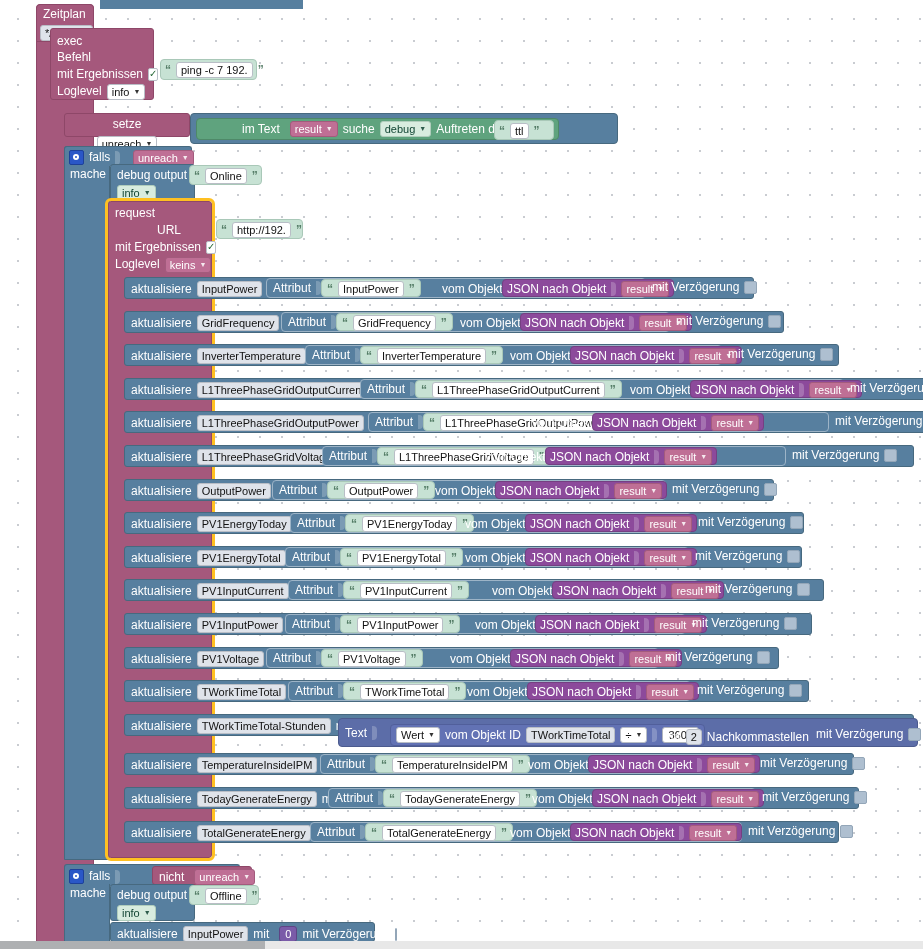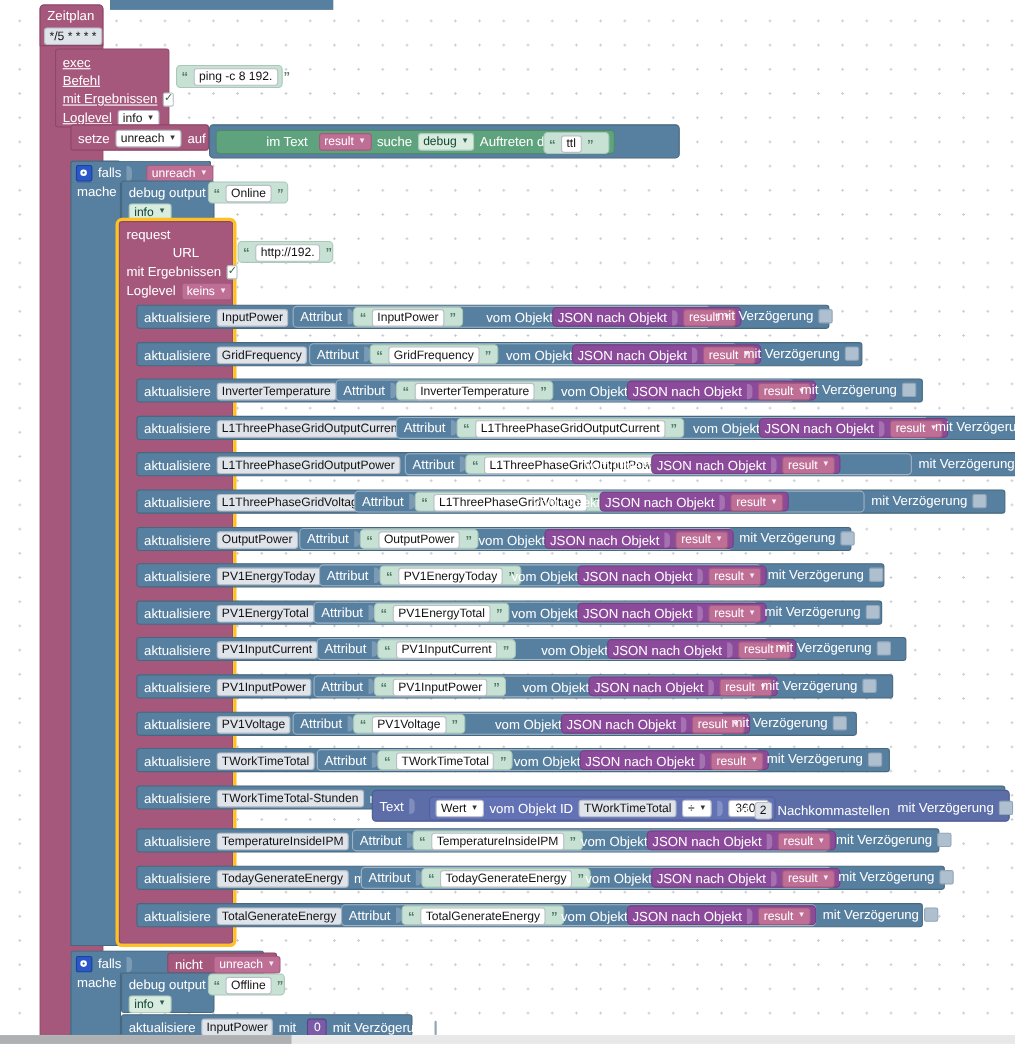--- a/index.html
+++ b/index.html
@@ -94,21 +94,21 @@
   </div>
   <div class="blk maroon" style="left:36px;top:4px;width:58px;height:38px;border-radius:4px 4px 0 0;">
     <div class="row" style="padding:3px 6px 0 6px;">
       <span class="lbl">Zeitplan</span>
     </div>
   </div>
   <div class="fld shade" style="position:absolute;left:40px;top:25px;">
     <span>*/5 * * * *</span>
   </div>
 
-  <div class="blk maroon" style="left:50px;top:44px;width:104px;height:72px;border-radius:3px;text-decoration:underline;">
+  <div class="blk maroon" style="left:50px;top:28px;width:104px;height:72px;border-radius:3px;">
     <div style="padding:4px 0 0 6px;">
       <div class="row" style="height:16px;">
         <span class="lbl">exec</span>
       </div>
       <div class="row" style="height:17px;">
         <span class="lbl">Befehl</span>
       </div>
       <div class="row" style="height:17px;">
         <span class="lbl">mit Ergebnissen</span>
         <span class="chk on"></span>
@@ -119,27 +119,27 @@
           <span>info</span>
             <span class="caret">▼</span>
         </span>
       </div>
     </div>
   </div>
 
   <div class="blk teal" style="left:160px;top:59px;width:97px;height:21px;border-radius:4px;">
     <div class="row" style="padding:2px 4px;">
       <span class="qm">“</span>
-      <span class="fld">ping -c 8 192.</span>
+      <span class="fld">ping -c 7 192.</span>
       <span class="qm">”</span>
     </div>
   </div>
 
   <div class="blk maroon" style="left:64px;top:113px;width:126px;height:24px;border-radius:3px;">
-    <div class="row" style="padding:4px 6px;">
+    <div class="row" style="padding:4px 6px;flex-direction:column;">
       <span class="lbl">setze</span>
       <span class="ddn">
         <span>unreach</span>
           <span class="caret">▼</span>
       </span>
       <span class="lbl">auf</span>
     </div>
   </div>
 
   <div class="blk blue" style="left:190px;top:113px;width:428px;height:31px;border-radius:4px;">

